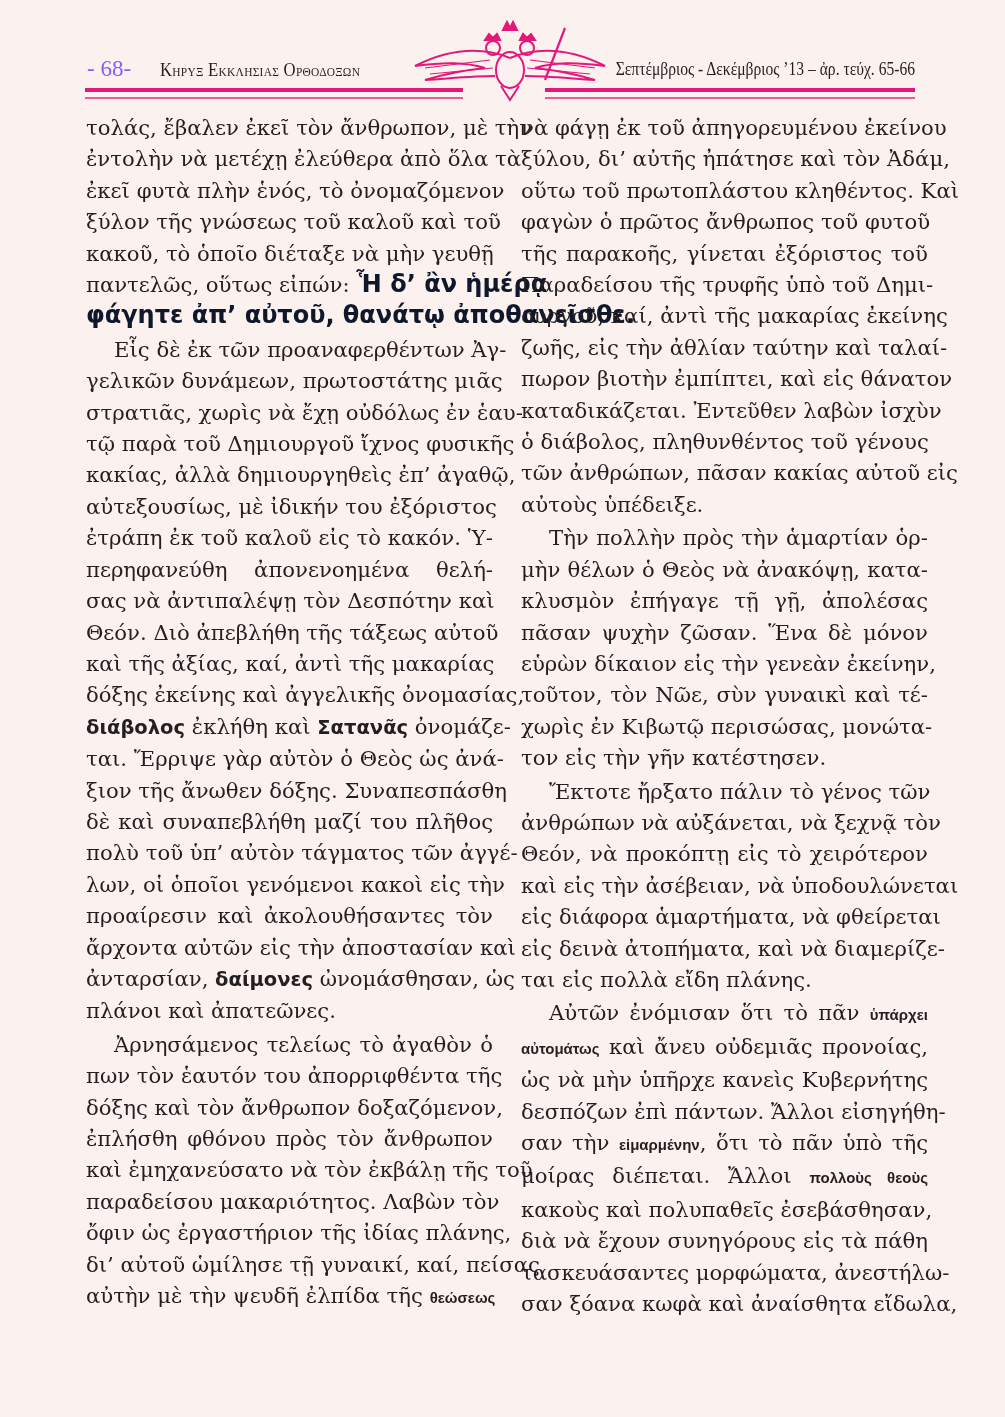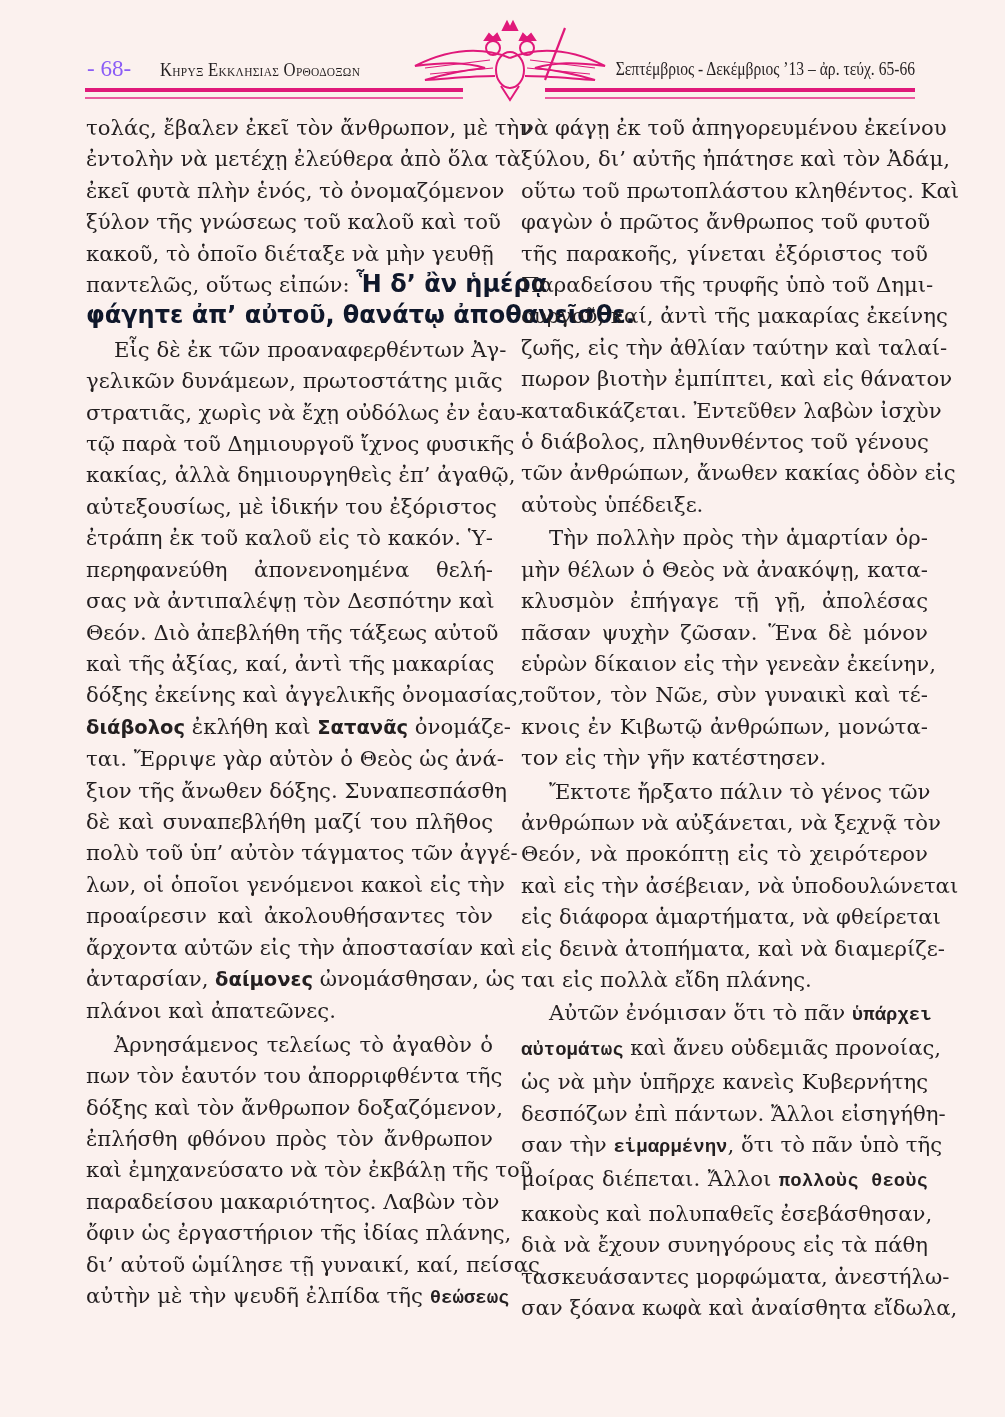--- a/index.html
+++ b/index.html
@@ -40,21 +40,21 @@
     text-align: justify;
   }
   .col-left { left: 86px; }
   .col-right { left: 501px; margin-left: 20px; }
   .column p { margin: 0 0 2px 0; }
   .column p.indent { text-indent: 28px; }
   .line { display: block; text-align: justify; text-align-last: justify; white-space: nowrap; }
   .line.last { text-align-last: left; }
   .red-quote { color: #0f172a; font-weight: bold; font-family: "DejaVu Sans", sans-serif; font-size: 24px; }
   .bold-italic { font-weight: bold; font-family: "DejaVu Sans", sans-serif; font-size: 19.5px; }
-  .bold { font-weight: bold; font-family: Liberation Mono, monospace; font-size: 19px; }
+  .bold { font-weight: bold; font-family: Liberation Sans, sans-serif; font-size: 15px; }
 </style>
 </head>
 <body>
 
 <div class="header">
   <span class="page-num">- 68-</span>
   <span class="journal-title">Κηρυξ Εκκλησιας Ορθοδοξων</span>
   <span class="issue-info">Σεπτέμβριος - Δεκέμβριος ’13 – ἀρ. τεύχ.  65-66</span>
   <div class="rule-thick" style="left:0; width:378px;"></div>
   <div class="rule-thin" style="left:0; width:378px;"></div>
@@ -138,31 +138,31 @@
     <span class="line">ξύλου, δι’ αὐτῆς ἠπάτησε καὶ τὸν Ἀδάμ,</span>
     <span class="line">οὕτω τοῦ πρωτοπλάστου κληθέντος. Καὶ</span>
     <span class="line">φαγὼν ὁ πρῶτος ἄνθρωπος τοῦ φυτοῦ</span>
     <span class="line">τῆς παρακοῆς, γίνεται ἐξόριστος τοῦ</span>
     <span class="line">Παραδείσου τῆς τρυφῆς ὑπὸ τοῦ Δημι-</span>
     <span class="line">ουργοῦ, καί, ἀντὶ τῆς μακαρίας ἐκείνης</span>
     <span class="line">ζωῆς, εἰς τὴν ἀθλίαν ταύτην καὶ ταλαί-</span>
     <span class="line">πωρον βιοτὴν ἐμπίπτει, καὶ εἰς θάνατον</span>
     <span class="line">καταδικάζεται. Ἐντεῦθεν λαβὼν ἰσχὺν</span>
     <span class="line">ὁ διάβολος, πληθυνθέντος τοῦ γένους</span>
-    <span class="line">τῶν ἀνθρώπων, ἄνωθεν κακίας ὁδὸν εἰς</span>
+    <span class="line">τῶν ἀνθρώπων, πᾶσαν κακίας αὐτοῦ εἰς</span>
     <span class="line last">αὐτοὺς ὑπέδειξε.</span>
   </p>
   <p>
     <span class="line" style="text-indent:28px">Τὴν πολλὴν πρὸς τὴν ἁμαρτίαν ὁρ-</span>
     <span class="line">μὴν θέλων ὁ Θεὸς νὰ ἀνακόψῃ, κατα-</span>
     <span class="line">κλυσμὸν ἐπήγαγε τῇ γῇ, ἀπολέσας</span>
     <span class="line">πᾶσαν ψυχὴν ζῶσαν. Ἕνα δὲ μόνον</span>
     <span class="line">εὑρὼν δίκαιον εἰς τὴν γενεὰν ἐκείνην,</span>
     <span class="line">τοῦτον, τὸν Νῶε, σὺν γυναικὶ καὶ τέ-</span>
-    <span class="line">κνοις ἐν Κιβωτῷ ἀνθρώπων, μονώτα-</span>
+    <span class="line">χωρὶς ἐν Κιβωτῷ περισώσας, μονώτα-</span>
     <span class="line last">τον εἰς τὴν γῆν κατέστησεν.</span>
   </p>
   <p>
     <span class="line" style="text-indent:28px">Ἔκτοτε ἤρξατο πάλιν τὸ γένος τῶν</span>
     <span class="line">ἀνθρώπων νὰ αὐξάνεται, νὰ ξεχνᾷ τὸν</span>
     <span class="line">Θεόν, νὰ προκόπτῃ εἰς τὸ χειρότερον</span>
     <span class="line">καὶ εἰς τὴν ἀσέβειαν, νὰ ὑποδουλώνεται</span>
     <span class="line">εἰς διάφορα ἁμαρτήματα, νὰ φθείρεται</span>
     <span class="line">εἰς δεινὰ ἀτοπήματα, καὶ νὰ διαμερίζε-</span>
     <span class="line last">ται εἰς πολλὰ εἴδη πλάνης.</span>

